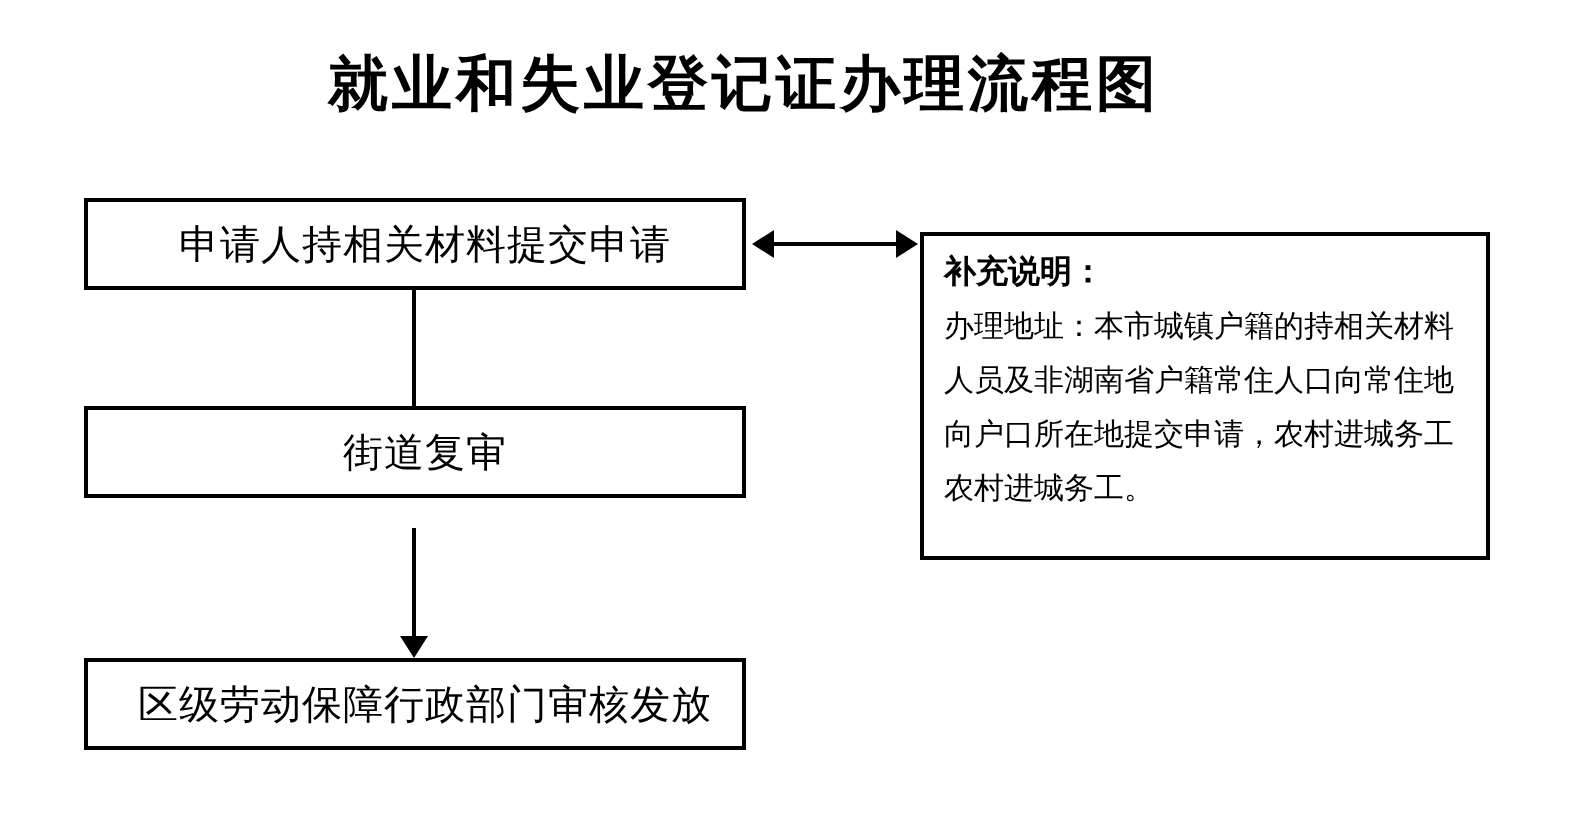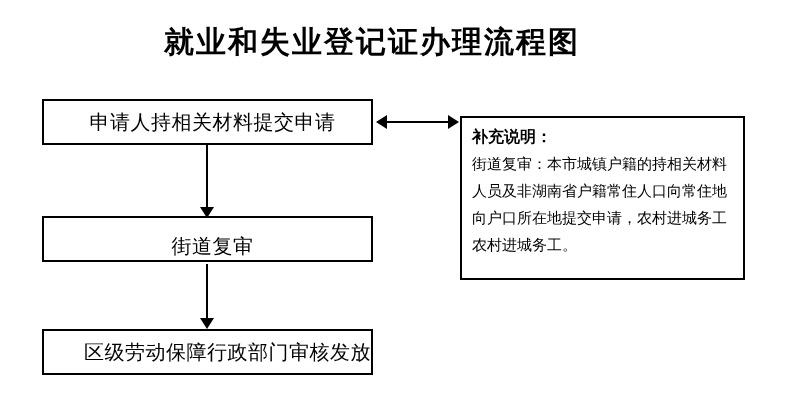--- a/index.html
+++ b/index.html
@@ -39,22 +39,22 @@
     align-items: center;
     justify-content: center;
     padding-left: 10px;
   }
   .flow-box .flow-label {
     font-size: 20px;
     white-space: nowrap;
     letter-spacing: 0.5px;
   }
   .box1 { top: 99px; }
-  .box2 { top: 216px; align-items: flex-end; }
-  .box3 { top: 329px; justify-content: flex-end; }
+  .box2 { top: 203px; }
+  .box3 { top: 329px; }
 
   .varrow {
     position: absolute;
     left: 200px;
     width: 14px;
     display: flex;
     flex-direction: column;
     align-items: center;
   }
   .va1 { top: 145px; height: 73px; }
@@ -154,19 +154,19 @@
   </div>
 
   <div class="harrow">
     <span class="head-left"></span>
     <span class="shaft"></span>
     <span class="head-right"></span>
   </div>
 
   <div class="note">
     <div class="note-heading">补充说明：</div>
-    <div class="note-line">街道复审：本市城镇户籍的持相关材料</div>
+    <div class="note-line">办理地址：本市城镇户籍的持相关材料</div>
     <div class="note-line">人员及非湖南省户籍常住人口向常住地</div>
     <div class="note-line">向户口所在地提交申请，农村进城务工</div>
     <div class="note-line">农村进城务工。</div>
   </div>
 
 </div>
 
 </body></html>

